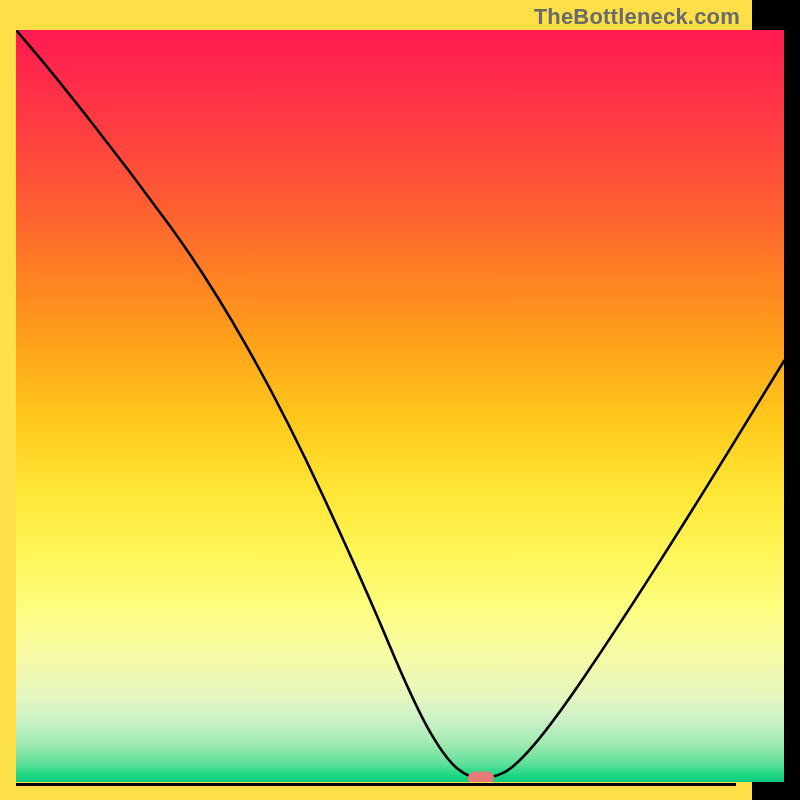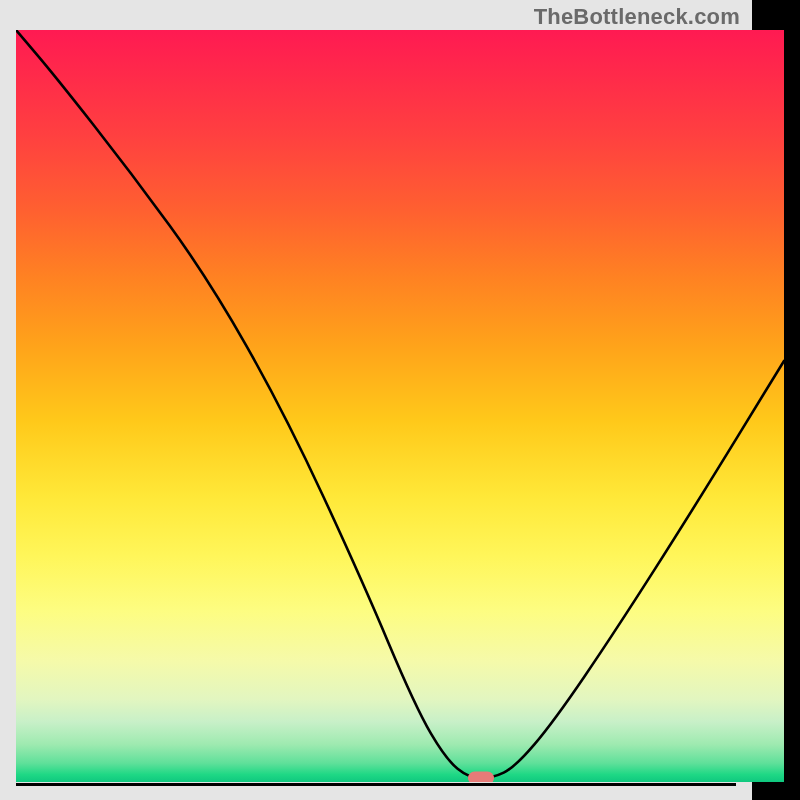--- a/index.html
+++ b/index.html
@@ -8,21 +8,21 @@
     width: 800px;
     height: 800px;
     background: #000;
     overflow: hidden;
     font-family: Arial, Helvetica, sans-serif;
   }
   .frame {
     position: relative;
     width: 752px;
     height: 800px;
-    background: #e5e5e5;
+    background: #fde047;
   }
   .watermark {
     position: absolute;
     top: 4px;
     right: 12px;
     color: #6a6a6a;
     font-size: 22px;
     font-weight: 600;
     letter-spacing: 0.2px;
     z-index: 5;

